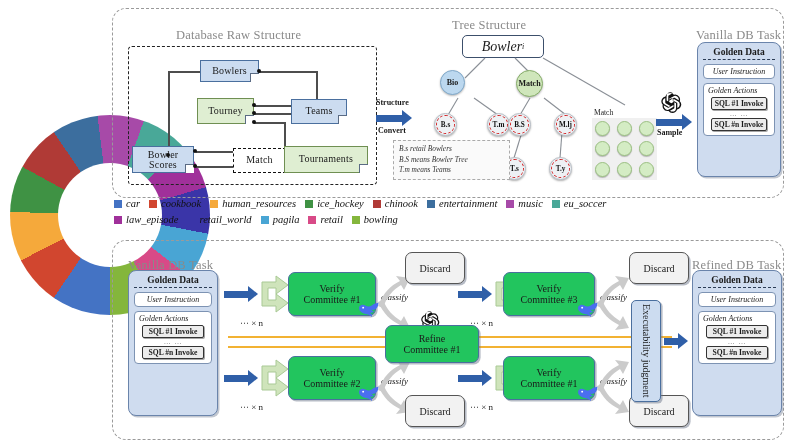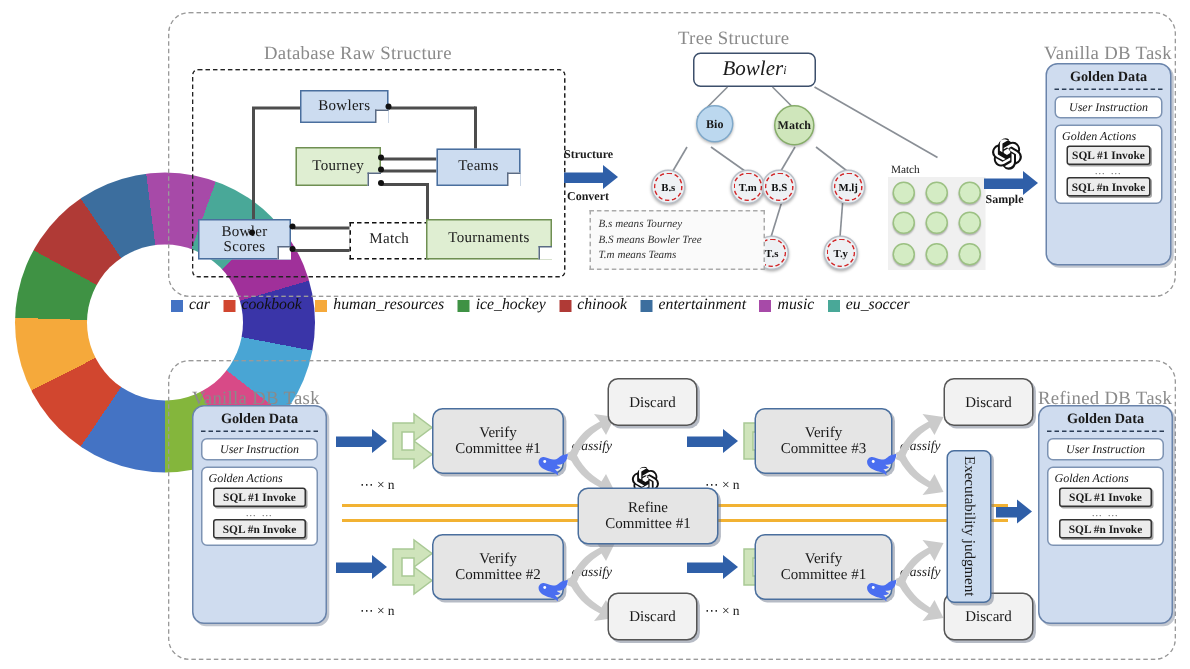--- a/index.html
+++ b/index.html
@@ -74,21 +74,21 @@
         font-style:italic;font-size:8px;padding:2px 0;font-family:"Liberation Serif",serif;}
   .gactions{background:#fff;border:1px solid #7d93b3;border-radius:4px;margin-top:4px;
             padding:2px 4px 3px;}
   .gactions .hd{font-style:italic;font-size:8px;margin-bottom:2px;}
   .sqlbtn{background:#ececec;border:1px solid #333;border-radius:2px;text-align:center;
           font-weight:bold;font-size:7.6px;padding:1px 0;margin:1px 3px;
           box-shadow:1px 1px 0 rgba(0,0,0,.35);font-family:"Liberation Serif",serif;}
   .dots{text-align:center;font-size:7px;color:#777;letter-spacing:1px;line-height:.9;}
 
   
-  .pbox{position:absolute;background:#e5e5e5;border:1.2px solid #4a6f9e;border-radius:7px;
+  .pbox{position:absolute;background:#22c55e;border:1.2px solid #4a6f9e;border-radius:7px;
         box-shadow:1.6px 1.6px 0 rgba(110,120,140,.5);
         display:flex;align-items:center;justify-content:center;text-align:center;
         font-size:10px;line-height:1.15;font-family:"Liberation Serif",serif;}
   .dbox{position:absolute;background:#f2f2f2;border:1.2px solid #555;border-radius:7px;
         box-shadow:1.6px 1.6px 0 rgba(110,120,140,.5);
         display:flex;align-items:center;justify-content:center;
         font-size:10px;font-family:"Liberation Serif",serif;margin-left:16px;}
   .vertbox{position:absolute;background:#ccdcf0;border:1.2px solid #4a6f9e;border-radius:5px;
         box-shadow:1.6px 1.6px 0 rgba(110,120,140,.5);
         display:flex;align-items:center;justify-content:center;}
@@ -198,21 +198,21 @@
     <line x1="133" y1="8" x2="215" y2="55"></line>
     <line x1="48" y1="48" x2="38" y2="65"></line>
     <line x1="64" y1="48" x2="88" y2="65"></line>
     <line x1="120" y1="48" x2="110" y2="65"></line>
     <line x1="134" y1="48" x2="156" y2="65"></line>
     <line x1="112" y1="82" x2="104" y2="108"></line>
     <line x1="152" y1="82" x2="150" y2="108"></line>
   </g>
 </svg>
 
-<div class="tnode bio" style="left:464px;top:70px;width:23px;height:23px;">
+<div class="tnode bio" style="left:440px;top:70px;width:23px;height:23px;">
   <span>Bio</span>
 </div>
 <div class="tnode match" style="left:516px;top:70px;width:25px;height:25px;">
   <span>Match</span>
 </div>
 
 <div class="tleaf" style="left:434px;top:113px;width:21px;height:21px;">
   <div class="inner">B.s</div>
 </div>
 <div class="tleaf" style="left:487px;top:113px;width:21px;height:21px;">
@@ -225,21 +225,21 @@
   <div class="inner">M.lj</div>
 </div>
 <div class="tleaf" style="left:503px;top:157px;width:21px;height:21px;">
   <div class="inner">T.s</div>
 </div>
 <div class="tleaf" style="left:549px;top:157px;width:21px;height:21px;">
   <div class="inner">T.y</div>
 </div>
 
 <div class="notebox" style="left:393px;top:140px;width:105px;">
-  <div>B.s means Tourney</div>
+  <div>B.s retail Bowlers</div>
   <div>B.S means Bowler Tree</div>
   <div>T.m means Teams</div>
 </div>
 
 <div class="lbl-s" style="left:594px;top:108px;font-weight:normal;font-size:7.5px;">Match</div>
 <div class="sgrid" style="left:592px;top:118px;width:65px;height:62px;">
   <i></i>
     <i></i>
     <i></i>
   <i></i>
@@ -298,20 +298,42 @@
       </div>
       <div class="legitem">
         <span class="swatch" style="background: rgb(167, 74, 168);"></span>
         <span>music</span>
       </div>
       <div class="legitem">
         <span class="swatch" style="background: rgb(73, 168, 152);"></span>
         <span>eu_soccer</span>
       </div>
     </div>
+  <div class="legrow" id="legrow2" style="margin-top:5px;">
+      <div class="legitem">
+        <span class="swatch" style="background: rgb(160, 48, 154);"></span>
+        <span>law_episode</span>
+      </div>
+      <div class="legitem">
+        <span class="swatch" style="background: rgb(58, 53, 168);"></span>
+        <span>retail_world</span>
+      </div>
+      <div class="legitem">
+        <span class="swatch" style="background: rgb(73, 165, 212);"></span>
+        <span>pagila</span>
+      </div>
+      <div class="legitem">
+        <span class="swatch" style="background: rgb(216, 74, 135);"></span>
+        <span>retail</span>
+      </div>
+      <div class="legitem">
+        <span class="swatch" style="background: rgb(132, 182, 60);"></span>
+        <span>bowling</span>
+      </div>
+    </div>
 </div>
 
 <div class="panel" style="left:112px;top:240px;width:670px;height:198px;"></div>
 
 <div class="caption" style="left:128px;top:258px;">Vanilla DB Task</div>
 <div class="caption" style="left:692px;top:258px;">Refined DB Task</div>
 
 <div class="yline" style="left:228px;top:336px;width:444px;"></div>
 <div class="yline" style="left:228px;top:346px;width:444px;"></div>
 

